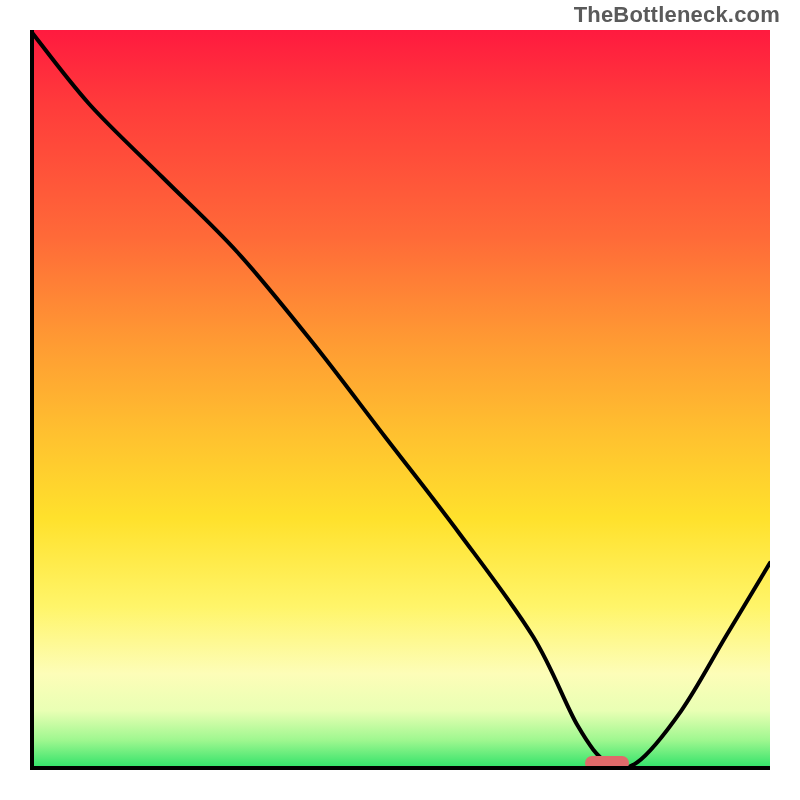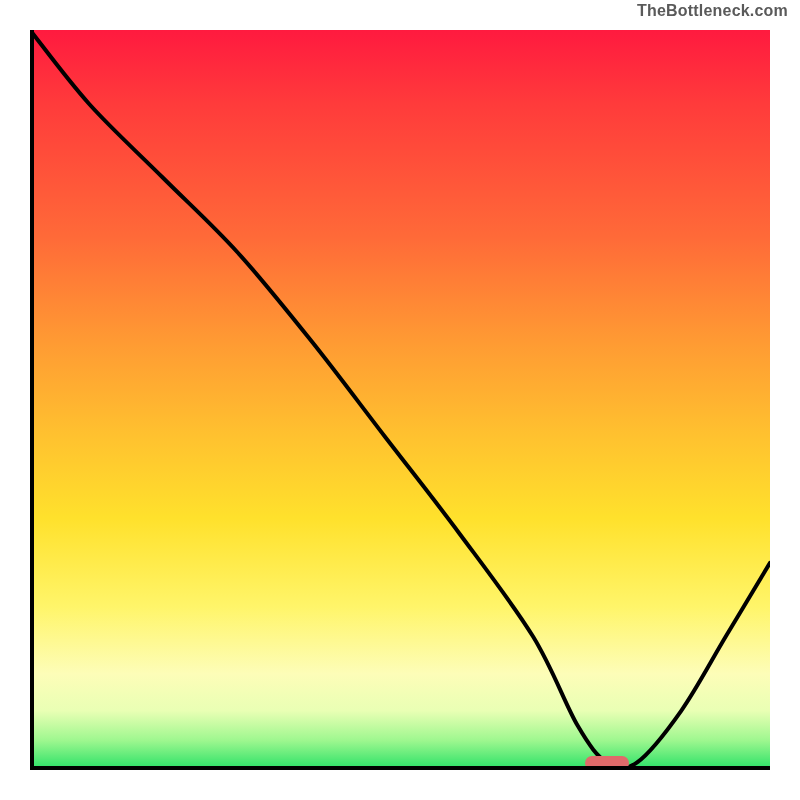--- a/index.html
+++ b/index.html
@@ -12,22 +12,22 @@
     overflow: hidden;
   }
   .wrap {
     position: relative;
     width: 800px;
     height: 800px;
   }
   .watermark {
     position: absolute;
     top: 2px;
-    right: 12px;
-    font-size: 16px;
+    right: 20px;
+    font-size: 22px;
     font-weight: 600;
     color: #5a5a5a;
     letter-spacing: 0.2px;
   }
   .plot {
     position: absolute;
     left: 30px;
     top: 30px;
     width: 740px;
     height: 740px;

